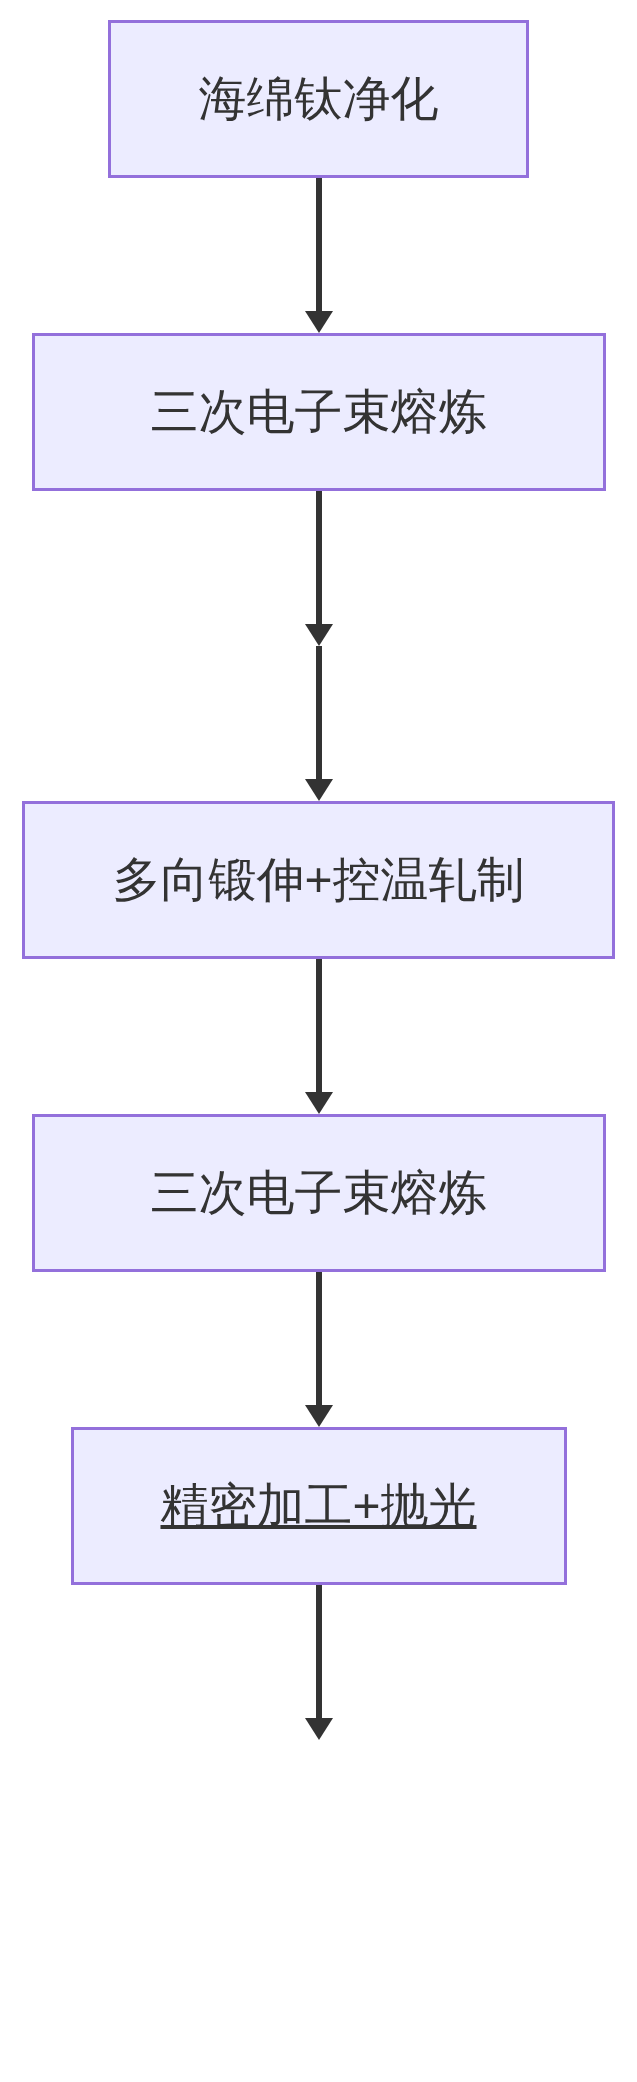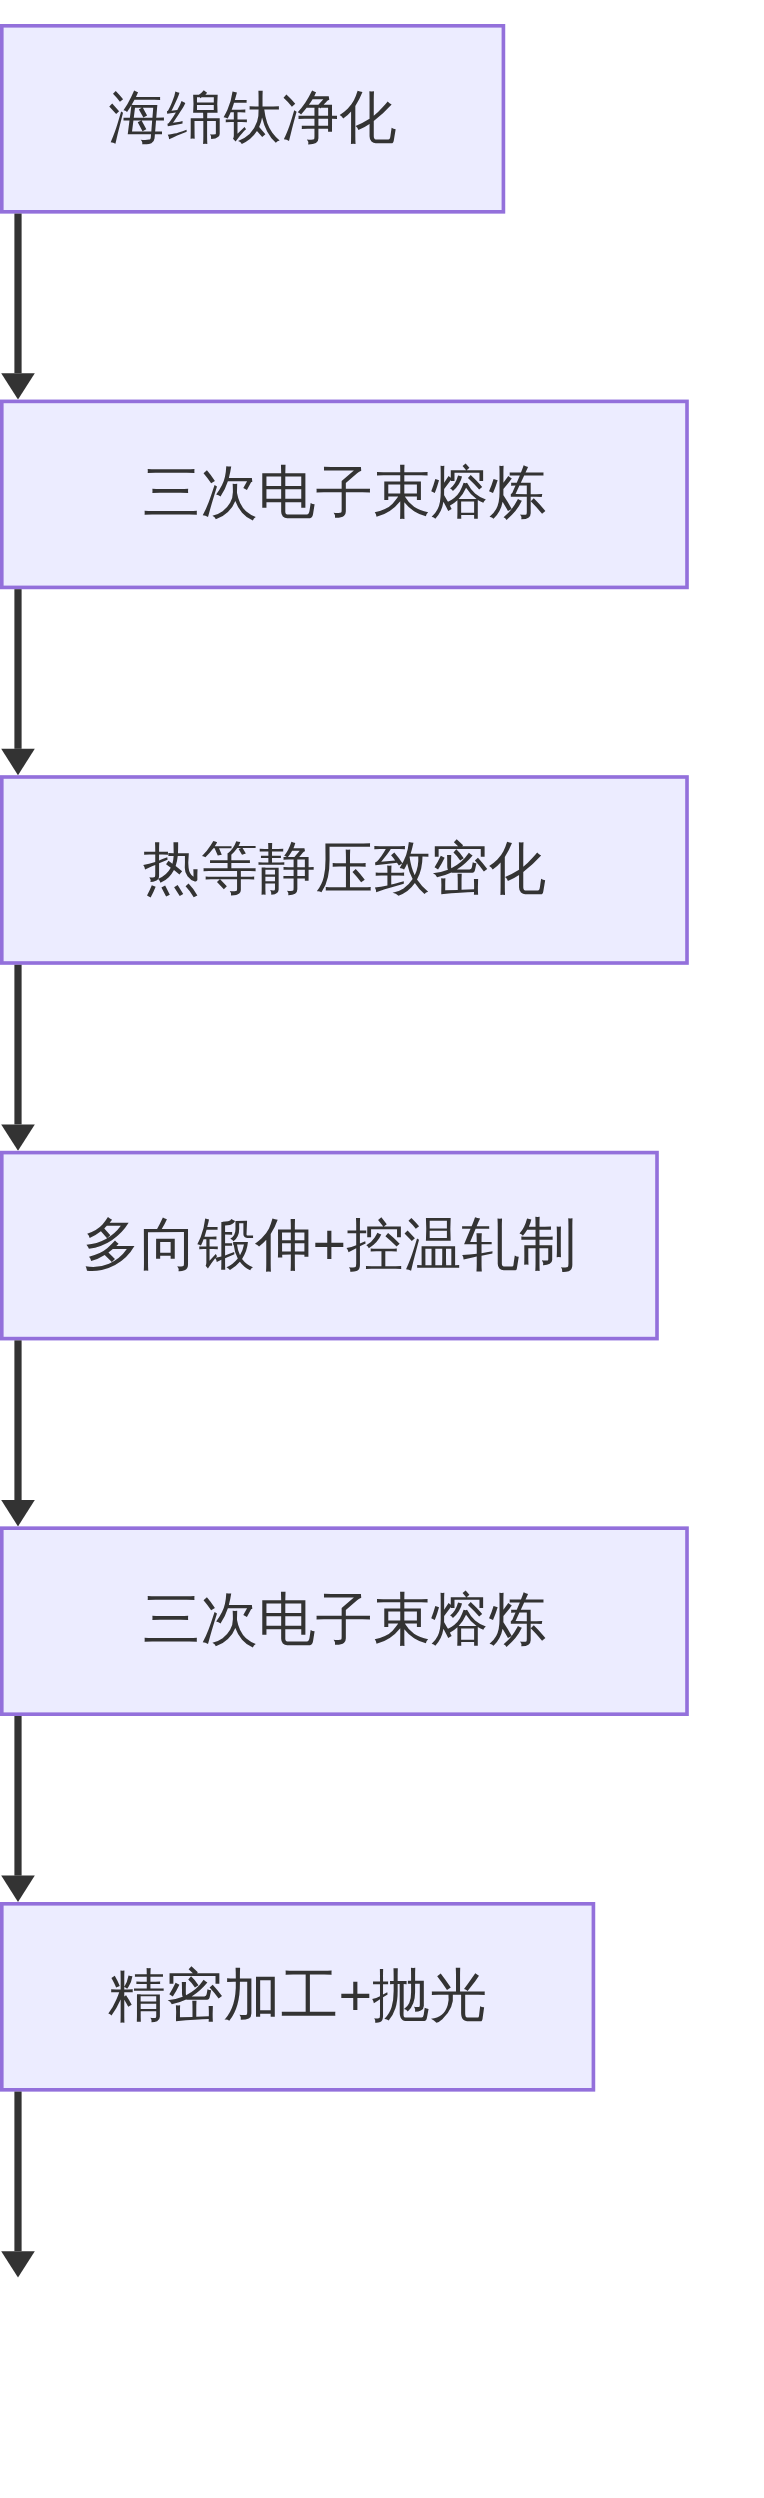--- a/index.html
+++ b/index.html
@@ -8,43 +8,43 @@
     background: #ffffff;
   }
   .canvas {
     position: relative;
     width: 637px;
     height: 2082px;
     background: #ffffff;
     overflow: hidden;
     display: flex;
     flex-direction: column;
-    align-items: flex-start;
+    align-items: center;
     font-family: "Liberation Sans", sans-serif;
   }
   .spacer-top { height: 20px; flex: none; }
   .node {
     box-sizing: border-box;
     flex: none;
     height: 158px;
     background: #ECECFF;
     border: 3px solid #9370DB;
     color: #333333;
     font-size: 48px;
     line-height: 1;
     display: flex;
     align-items: center;
     justify-content: center;
     text-align: center;
     white-space: nowrap;
   }
   .w5 { width: 421px; }
   .w7 { width: 574px; }
-  .w6 { width: 496px; }
-  .w9 { width: 549px; }
+  .w6 { width: 496px; text-decoration: underline; }
+  .w9 { width: 593px; }
   .connector {
     flex: none;
     height: 155px;
     width: 30px;
     display: flex;
     flex-direction: column;
     align-items: center;
   }
   .connector .line {
     width: 6px;
@@ -76,23 +76,20 @@
 
   <div class="node w7">
     <span>三次电子束熔炼</span>
   </div>
 
   <div class="connector">
     <div class="line"></div>
     <div class="arrowhead"></div>
   </div>
 
-  <div class="node w7">
-    <span>热等静压致密化</span>
-  </div>
 
   <div class="connector">
     <div class="line"></div>
     <div class="arrowhead"></div>
   </div>
 
   <div class="node w9">
     <span>多向锻伸+控温轧制</span>
   </div>
 

